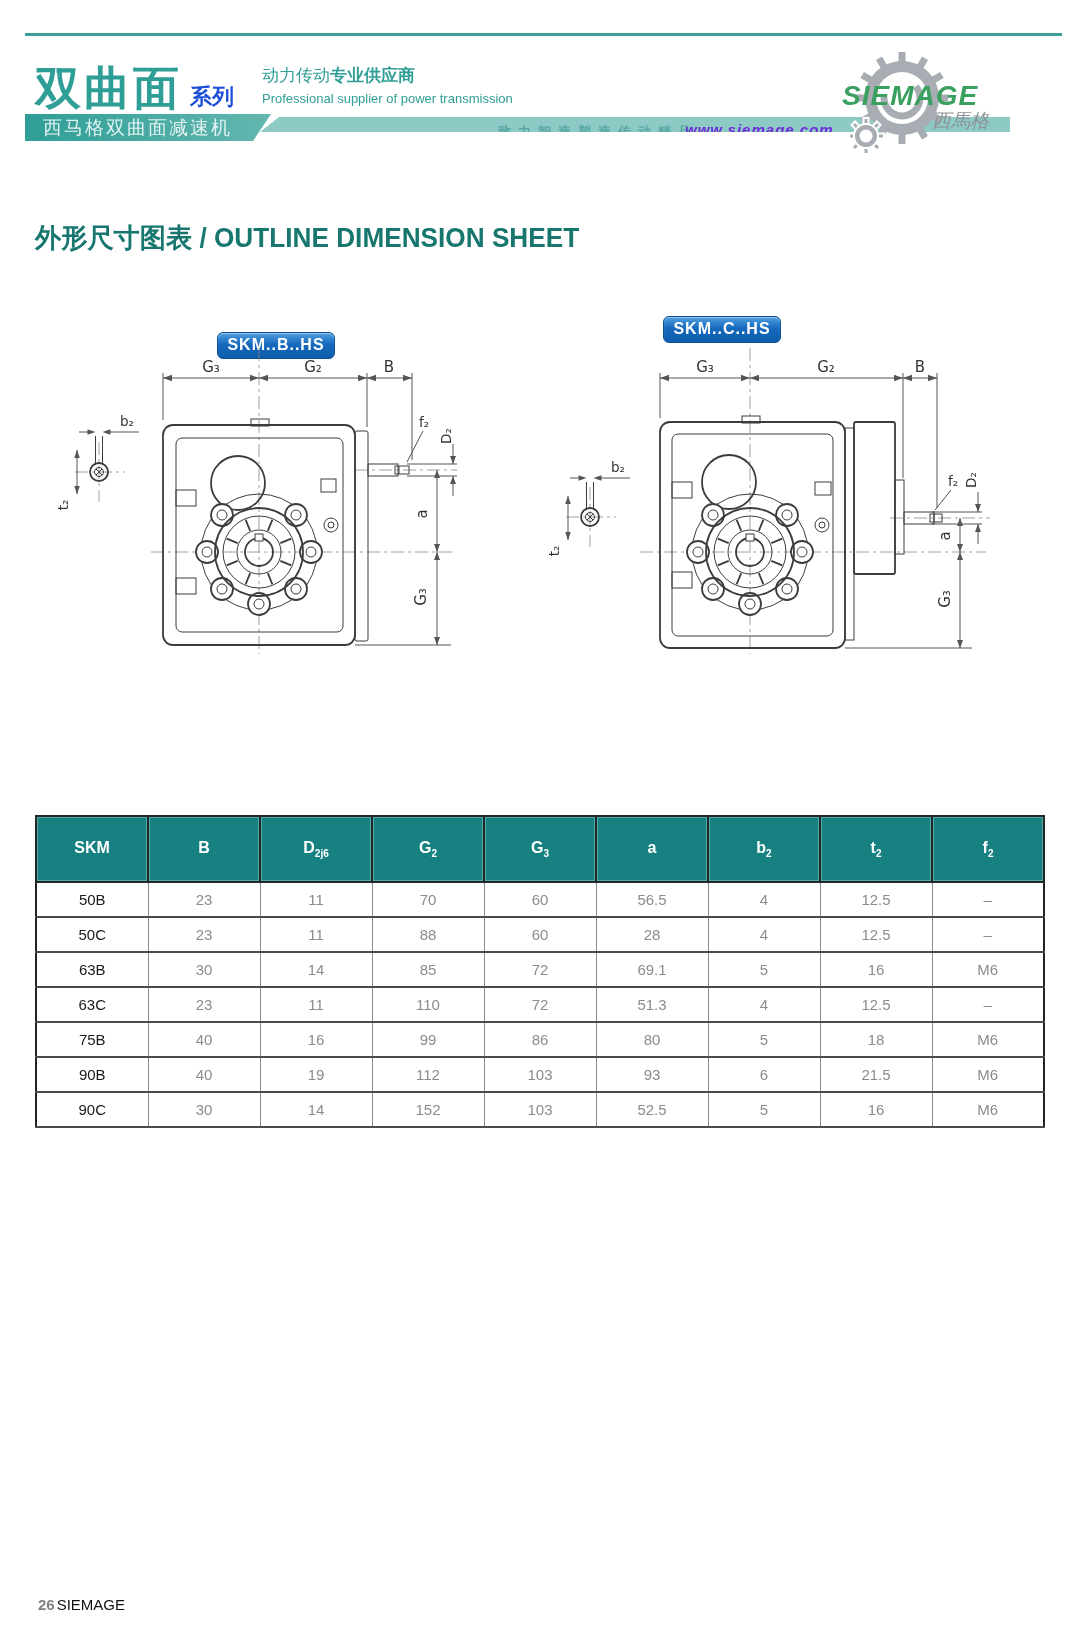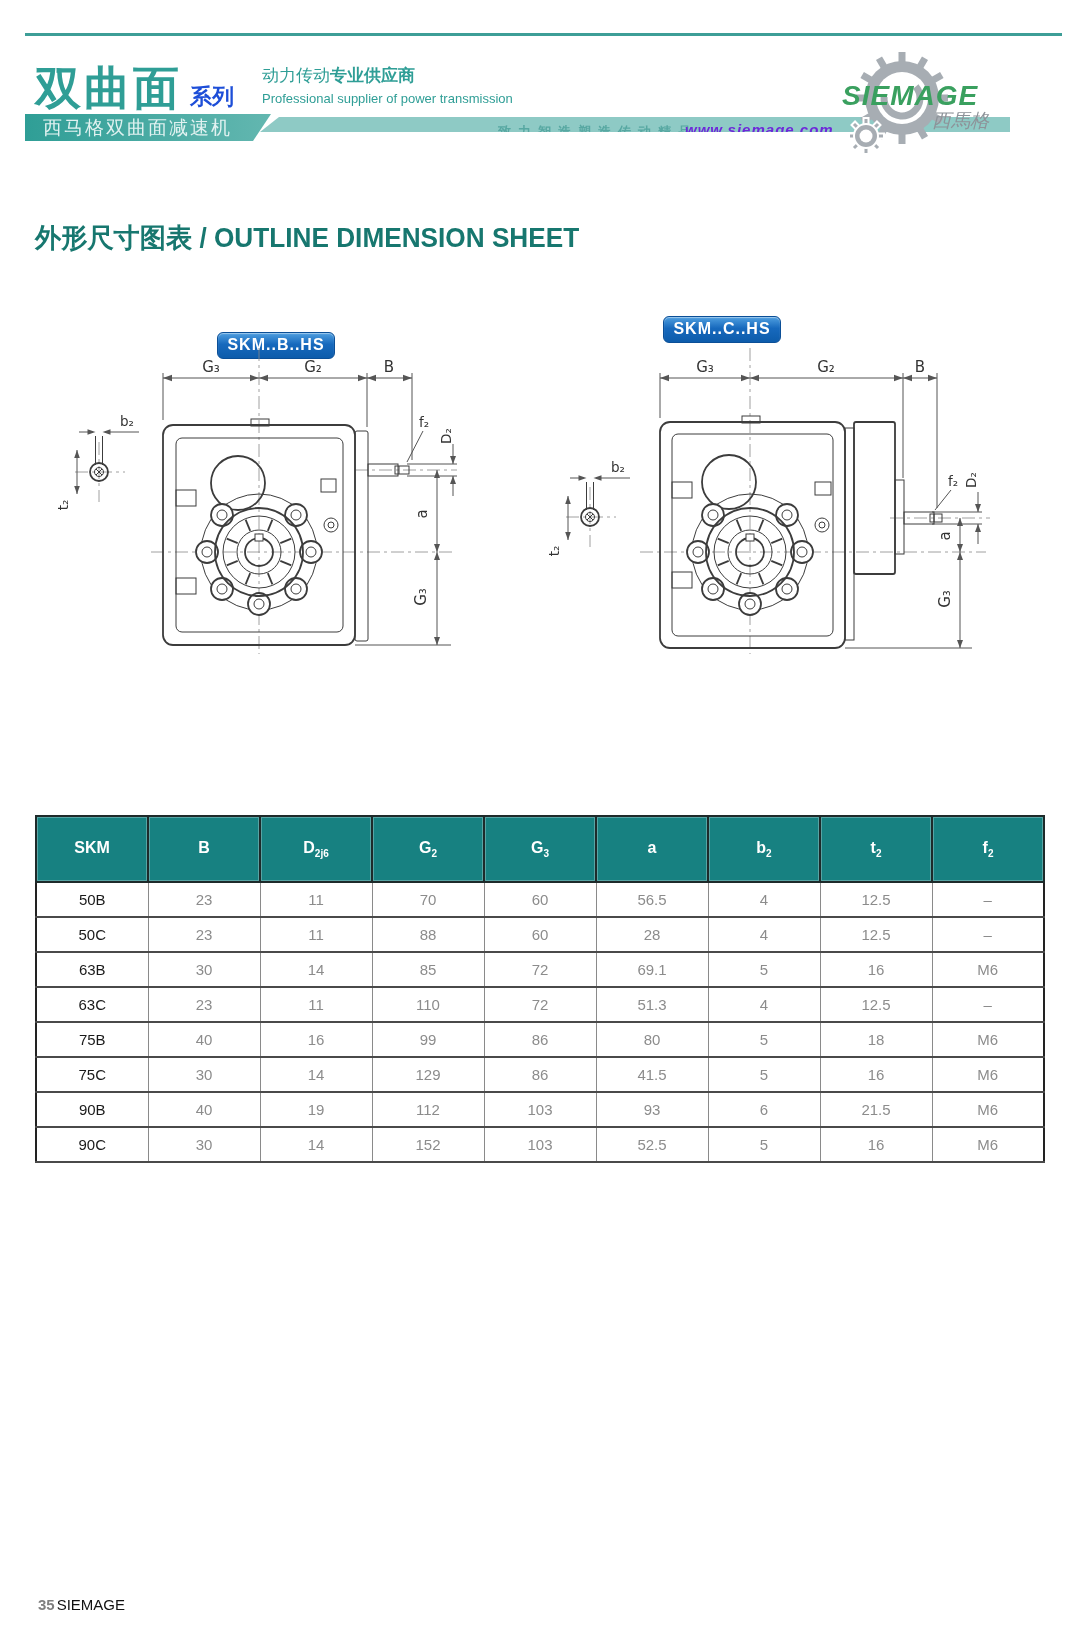--- a/index.html
+++ b/index.html
@@ -447,31 +447,20 @@
           <td class="num">40</td>
           <td class="num">16</td>
           <td class="num">99</td>
           <td class="num">86</td>
           <td class="num">80</td>
           <td class="num">5</td>
           <td class="num">18</td>
           <td class="num">M6</td>
         </tr>
 
-        <tr>
-          <td class="model">75C</td>
-          <td class="num">30</td>
-          <td class="num">14</td>
-          <td class="num">129</td>
-          <td class="num">86</td>
-          <td class="num">41.5</td>
-          <td class="num">5</td>
-          <td class="num">16</td>
-          <td class="num">M6</td>
-        </tr>
 
         <tr>
           <td class="model">90B</td>
           <td class="num">40</td>
           <td class="num">19</td>
           <td class="num">112</td>
           <td class="num">103</td>
           <td class="num">93</td>
           <td class="num">6</td>
           <td class="num">21.5</td>
@@ -486,16 +475,16 @@
           <td class="num">103</td>
           <td class="num">52.5</td>
           <td class="num">5</td>
           <td class="num">16</td>
           <td class="num">M6</td>
         </tr>
       </tbody>
   </table>
 
   <div class="footer">
-    <span class="pnum">35</span><span class="fbrand">SIEMAGE</span>
+    <span class="pnum">26</span><span class="fbrand">SIEMAGE</span>
   </div>
 
 </div>
 
 </body></html>

